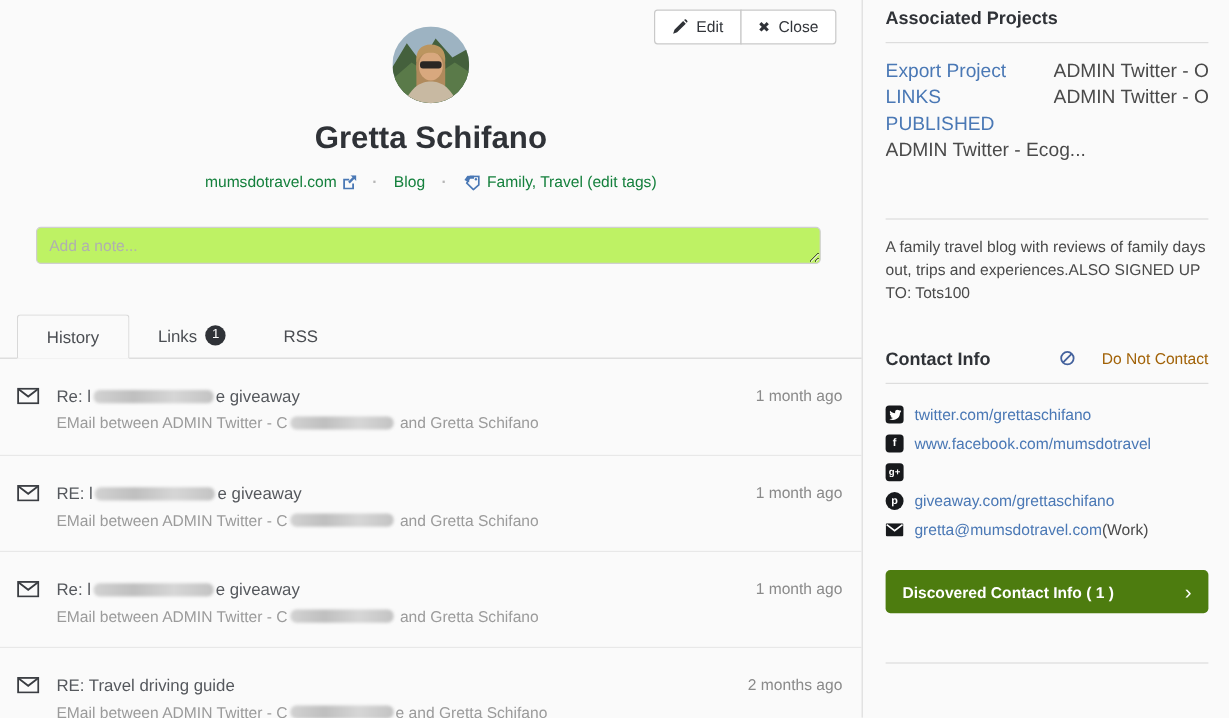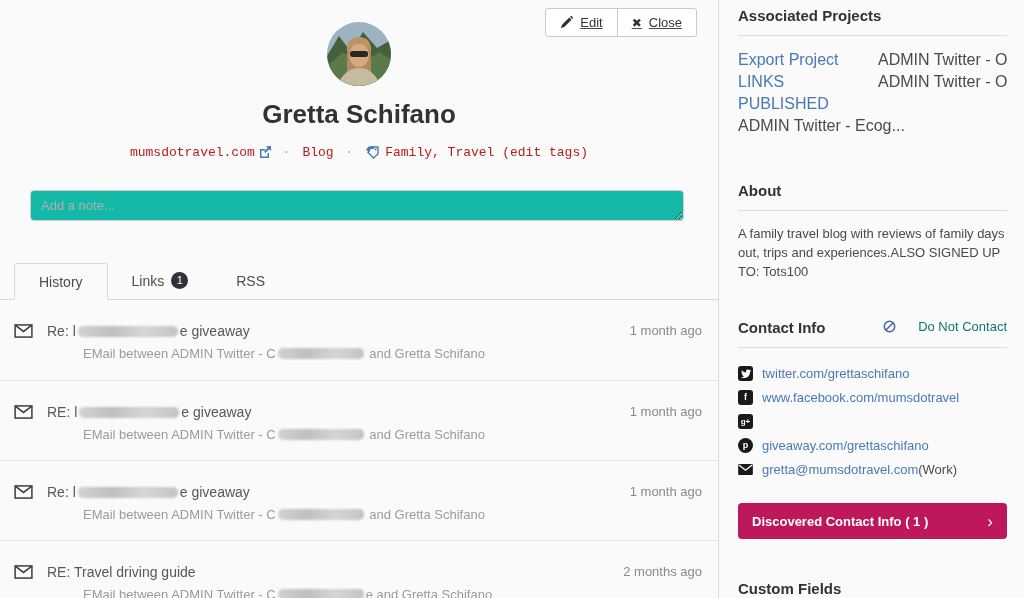--- a/index.html
+++ b/index.html
@@ -9,21 +9,21 @@
     font-family: "Liberation Sans", "DejaVu Sans", sans-serif;
     color: #4a4a4a;
     overflow: hidden;
   }
   .main {
     position: absolute; left: 0; top: 0;
     width: 719px; height: 598px;
     border-right: 1px solid #dcdcdc;
   }
   
-  .actions { position: absolute; top: 8px; right: 21px; display: flex; text-decoration: underline; }
+  .actions { position: absolute; top: 8px; right: 21px; display: flex; }
   .btn {
     display: flex; align-items: center; gap: 7px;
     background: #fff; border: 1px solid #c9c9c9;
     height: 29px; padding: 0 14px;
     font-size: 13px; color: #33363b; cursor: pointer;
   }
   .btn.edit { border-radius: 3px 0 0 3px; }
   .btn.close { border-radius: 0 3px 3px 0; margin-left: -1px; }
   .btn .x-glyph { font-size: 12px; color: #2f3237; }
   
@@ -32,30 +32,30 @@
     margin: 22px auto 0; overflow: hidden; display: block;
   }
   .person-name {
     margin-top: 13px; text-align: center;
     font-size: 26px; font-weight: 700; color: #2f3237;
   }
   .meta {
     margin-top: 14px; text-align: center;
     font-size: 13px; color: #4a78b5;
   }
-  .meta a { color: #b91c1c; text-decoration: none; font-family: Liberation Mono, monospace; }
+  .meta a { color: #15803d; text-decoration: none; }
   .meta .sep { color: #b5b5b5; margin: 0 10px; font-weight: 700; }
   .meta .ico { vertical-align: -2px; margin-left: 4px; }
   .meta .tag-ico { vertical-align: -3px; margin-right: 5px; }
   
   .note-input {
     display: block; margin: 30px 0 0 30px;
     width: 654px; height: 31px;
     border: 1px solid #cfcfcf; border-radius: 4px;
-    background: #14b8a6; resize: both;
+    background: #bef264; resize: both;
     font-family: "Liberation Sans", sans-serif;
     font-size: 13px; color: #444; padding: 7px 10px;
   }
   .note-input::placeholder { color: #b0b0b0; }
   
   .tabs {
     display: flex; align-items: flex-end;
     margin-top: 41px; padding-left: 14px;
     border-bottom: 1px solid #d8d8d8; height: 38px;
   }
@@ -77,21 +77,21 @@
   }
   
   .hist-row {
     display: flex; align-items: flex-start;
     padding: 23px 16px 0 14px; height: 80px;
   }
   .hist-row + .hist-row { border-top: 1px solid #e8e8e8; }
   .env { margin-right: 14px; margin-top: 1px; flex: none; }
   .row-body { flex: 1; min-width: 0; }
   .row-title { font-size: 14px; color: #55585d; }
-  .row-sub { font-size: 13px; color: #9b9b9b; margin-top: 7px; margin-left: 36px; }
+  .row-sub { font-size: 13px; color: #9b9b9b; margin-top: 7px; }
   .row-time { font-size: 13px; color: #8a8a8a; white-space: nowrap; margin-left: 12px; }
   .redact {
     display: inline-block; vertical-align: -1px;
     height: 11px; border-radius: 5px;
     background: linear-gradient(90deg,#d2d2d2,#bfbfbf,#d6d6d6,#c3c3c3);
     filter: blur(1.2px); margin: 0 2px;
   }
   .redact.t { width: 100px; }
   .redact.s { width: 86px; }
   
@@ -103,36 +103,36 @@
   .sec-title {
     font-size: 15px; font-weight: 700; color: #2f3237;
   }
   .sec-rule { border: none; border-top: 1px solid #ddd; margin-top: 11px; }
   .proj-rows { margin-top: 13px; }
   .proj-row { display: flex; font-size: 16px; line-height: 22px; }
   .proj-link { color: #4a78b5; text-decoration: none; width: 140px; flex: none; cursor: pointer; }
   .proj-val { color: #4a4a4a; white-space: nowrap; overflow: hidden; }
   .about-text { margin-top: 13px; font-size: 13px; line-height: 19px; color: #4a4a4a; }
   .contact-head { display: flex; justify-content: space-between; align-items: flex-start; }
-  .dnc { display: flex; align-items: center; gap: 22px; font-size: 13px; color: #0f766e; text-decoration: none; cursor: pointer; }
+  .dnc { display: flex; align-items: center; gap: 22px; font-size: 13px; color: #a16207; text-decoration: none; cursor: pointer; }
   .contact-rows { margin-top: 13px; }
   .c-row { display: flex; align-items: center; height: 24px; }
   .c-ico {
     width: 15px; height: 15px; flex: none; margin-right: 9px;
     background: #17191c; color: #fff; border-radius: 3px;
     font-size: 9px; font-weight: 700; text-align: center; line-height: 15px;
     display: inline-flex; align-items: center; justify-content: center;
   }
   .c-ico.round { border-radius: 50%; }
   .c-ico.plain { background: transparent; }
   .c-link { font-size: 13px; color: #4a78b5; text-decoration: none; cursor: pointer; }
   .c-suffix { font-size: 13px; color: #4a4a4a; }
   .disc-btn {
     margin-top: 22px; width: 100%; height: 36px;
-    background: #be185d; border: none; border-radius: 4px;
+    background: #4d7c0f; border: none; border-radius: 4px;
     display: flex; align-items: center; justify-content: space-between;
     padding: 0 14px; cursor: pointer;
     color: #fff; font-size: 13px; font-weight: 700;
     font-family: "Liberation Sans", sans-serif;
   }
   .disc-btn .chev { font-size: 17px; font-weight: 400; line-height: 1; }
   .mt-sec { margin-top: 45px; }
 </style>
 </head>
 <body>
@@ -262,21 +262,20 @@
         <a class="proj-link">LINKS PUBLISHED</a>
         <span class="proj-val">ADMIN Twitter - Offic...</span>
       </div>
       <div class="proj-row">
         <span class="proj-val">ADMIN Twitter - Ecog...</span>
       </div>
     </div>
   </div>
 
   <div class="mt-sec">
-    <div class="sec-title">About</div>
     <hr class="sec-rule">
     <div class="about-text">A family travel blog with reviews of family days out, trips and experiences.ALSO SIGNED UP TO: Tots100</div>
   </div>
 
   <div class="mt-sec" style="margin-top:38px;">
     <div class="contact-head">
       <div class="sec-title">Contact Info</div>
       <a class="dnc">
         <svg width="13" height="13" viewBox="0 0 14 14">
             <circle cx="7" cy="7" r="5.6" fill="none" stroke="#44629d" stroke-width="1.6"></circle>
@@ -317,18 +316,17 @@
         <span class="c-suffix"> (Work)</span>
       </div>
     </div>
     <button class="disc-btn">
       <span>Discovered Contact Info ( 1 )</span>
       <span class="chev">›</span>
     </button>
   </div>
 
   <div class="mt-sec" style="margin-top:41px;">
-    <div class="sec-title">Custom Fields</div>
     <hr class="sec-rule">
 
   </div>
 
 </div>
 
 </body></html>

